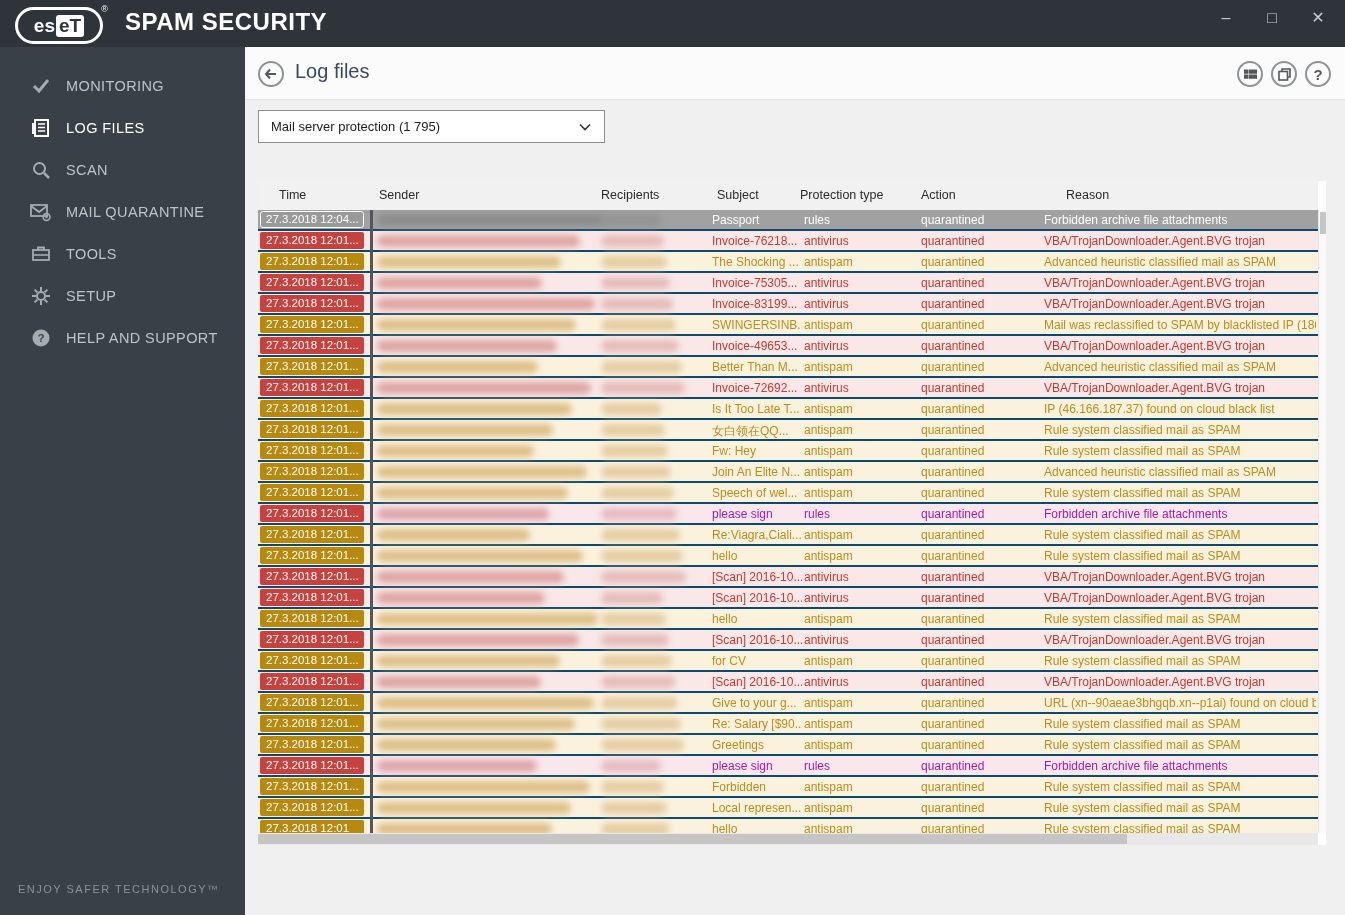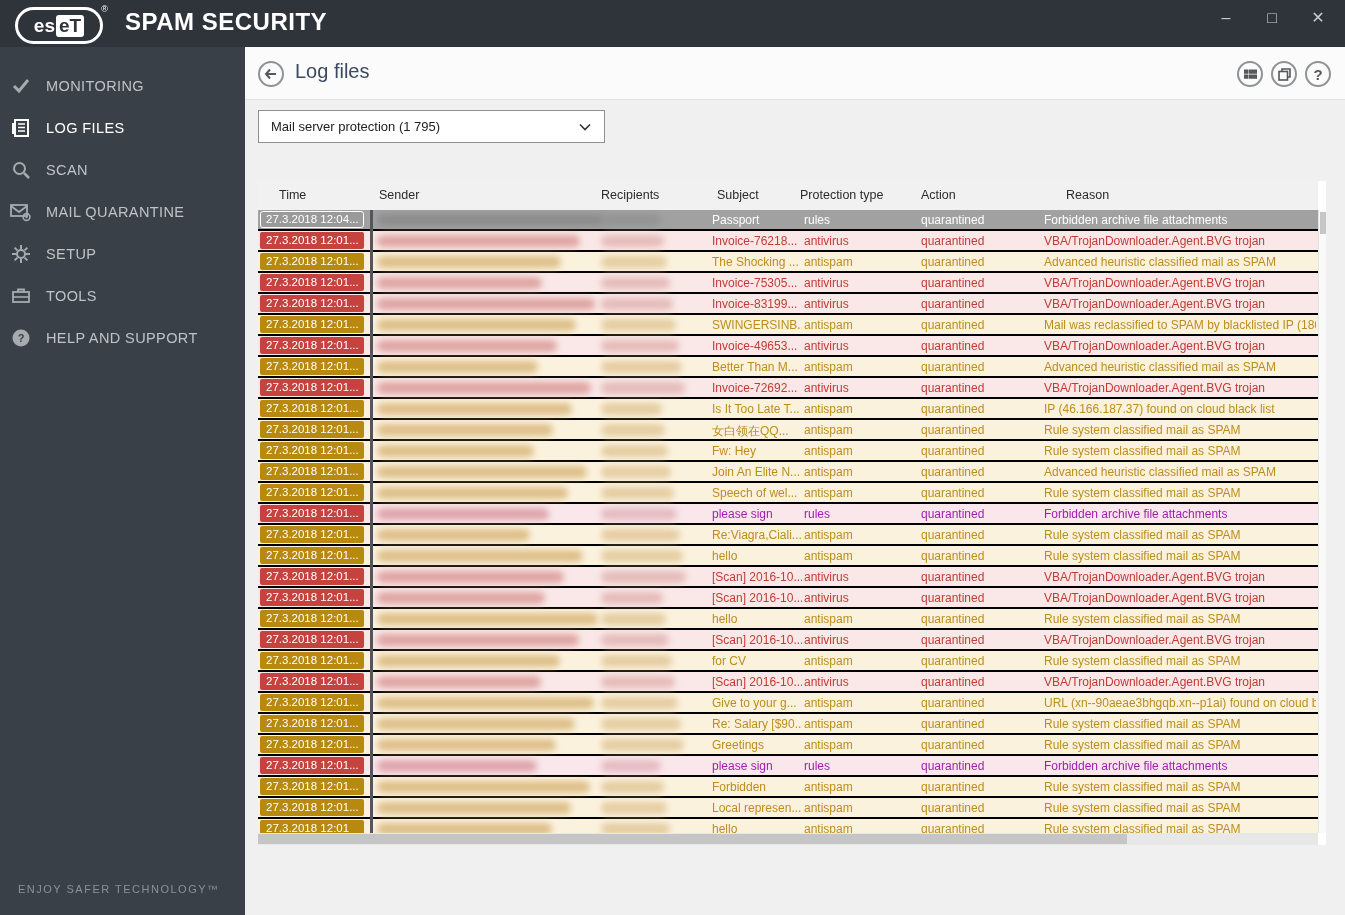--- a/index.html
+++ b/index.html
@@ -16,21 +16,21 @@
   .eset-reg { position:absolute; right:-8px; top:-6px; color:#fff; font-size:9px; }
   .app-titles { margin-left:22px; padding-top:3px; }
   .app-title { color:#fff; font-size:24px; font-weight:600; letter-spacing:0.5px; line-height:24px; }
   .app-subtitle { color:#fff; font-size:9.5px; font-weight:bold; letter-spacing:0.6px; margin-top:13px; }
   .win-controls { position:absolute; right:18px; top:8px; display:flex; gap:28px; }
   .win-btn { color:#c9cdd1; font-size:16px; width:18px; text-align:center; cursor:default; line-height:20px; }
 
   
   .sidebar { position:absolute; left:0; top:47px; width:245px; height:868px; background:#3a4047; }
   .nav { padding-top:18px; }
-  .nav-item { display:flex; align-items:center; height:42px; padding-left:10px; cursor:pointer; }
+  .nav-item { display:flex; align-items:center; height:42px; padding-left:30px; cursor:pointer; }
   .nav-icon { width:22px; height:22px; margin-right:14px; display:flex; align-items:center; justify-content:center; }
   .nav-icon svg { stroke:#a6abb0; fill:none; }
   .nav-label { color:#bfc3c7; font-size:14.5px; letter-spacing:0.4px; }
   .nav-item.active .nav-label { color:#fff; }
   .nav-item.active svg { stroke:#fff; }
   .fillpart { fill:#a6abb0; }
   .sidebar-footer { position:absolute; left:18px; bottom:20px; color:#8d9196; font-size:11px; letter-spacing:1.5px; }
 
   
   .content { position:absolute; left:245px; top:47px; width:1100px; height:868px; background:#f0f0f0; }
@@ -50,21 +50,21 @@
   .dropdown-value { font-size:13px; color:#222; flex:1; }
   .chev { width:14px; height:14px; }
 
   
   .logtable { position:absolute; left:13px; top:134px; width:1068px; height:664px; background:#fff; }
   .t-header { position:absolute; left:0; top:0; width:1060px; height:29px; background:#f1f1f1; }
   .t-header span { position:absolute; top:7px; font-size:12.5px; color:#2b2b2b; }
   .th-time{left:21px;} .th-sender{left:121px;} .th-recip{left:343px;} .th-subj{left:459px;}
   .th-ptype{left:542px;} .th-action{left:663px;} .th-reason{left:808px;}
   .rows { position:absolute; left:0; top:29px; width:1060px; height:623px; overflow:hidden; background:#fff; }
-  .row { position:relative; height:21px; width:1088px; border-bottom:2px solid #000000; cursor:pointer; }
+  .row { position:relative; height:21px; width:1088px; border-bottom:2px solid #0c4a6e; cursor:pointer; }
   .row span { position:absolute; top:3px; font-size:12px; white-space:nowrap; overflow:hidden; }
   .c-time { left:2px; top:1px !important; width:104px; height:17px; border-radius:2px; color:#fff;
     font-size:11.5px !important; padding:1.5px 0 0 6px; }
   .c-subj { left:454px; width:90px; }
   .c-ptype { left:546px; width:112px; }
   .c-action { left:663px; width:118px; }
   .c-reason { left:786px; width:272px; }
   .blur-bar { position:absolute; top:4px; height:12px; border-radius:6px; filter:blur(3px); }
   .bar-sender { left:119px; }
   .bar-recip { left:343px; }
@@ -158,37 +158,37 @@
             <path d="M1 4 l8 6 8-6" stroke-width="1.8"></path>
             <circle cx="16.5" cy="15" r="3.4" stroke-width="1.6"></circle>
             <circle class="fillpart" cx="16.5" cy="15" r="1.2" stroke="none"></circle>
           </svg>
         </span>
       <span class="nav-label">MAIL QUARANTINE</span>
     </div>
     <div class="nav-item">
       <span class="nav-icon">
         <svg width="20" height="20" viewBox="0 0 20 20">
+            <rect x="2" y="6" width="16" height="10" stroke-width="1.8"></rect>
+            <path d="M7 6 V3.5 h6 V6" stroke-width="1.8"></path>
+            <path d="M2 11 h16" stroke-width="1.6"></path>
+          </svg>
+        </span>
+      <span class="nav-label">TOOLS</span>
+    </div>
+    <div class="nav-item">
+      <span class="nav-icon">
+        <svg width="20" height="20" viewBox="0 0 20 20">
             <g stroke-width="2">
               <circle cx="10" cy="10" r="4"></circle>
               <path d="M10 1v4 M10 15v4 M1 10h4 M15 10h4 M3.6 3.6l2.8 2.8 M13.6 13.6l2.8 2.8 M16.4 3.6l-2.8 2.8 M6.4 13.6l-2.8 2.8"></path>
             </g>
           </svg>
         </span>
       <span class="nav-label">SETUP</span>
-    </div>
-    <div class="nav-item">
-      <span class="nav-icon">
-        <svg width="20" height="20" viewBox="0 0 20 20">
-            <rect x="2" y="6" width="16" height="10" stroke-width="1.8"></rect>
-            <path d="M7 6 V3.5 h6 V6" stroke-width="1.8"></path>
-            <path d="M2 11 h16" stroke-width="1.6"></path>
-          </svg>
-        </span>
-      <span class="nav-label">TOOLS</span>
     </div>
     <div class="nav-item">
       <span class="nav-icon">
         <svg width="20" height="20" viewBox="0 0 20 20">
             <circle class="fillpart" cx="10" cy="10" r="8.5" stroke="none"></circle>
             <text x="10" y="14" text-anchor="middle" font-size="11" font-weight="bold" fill="#3a4047" stroke="none">?</text>
           </svg>
         </span>
       <span class="nav-label">HELP AND SUPPORT</span>
     </div>

